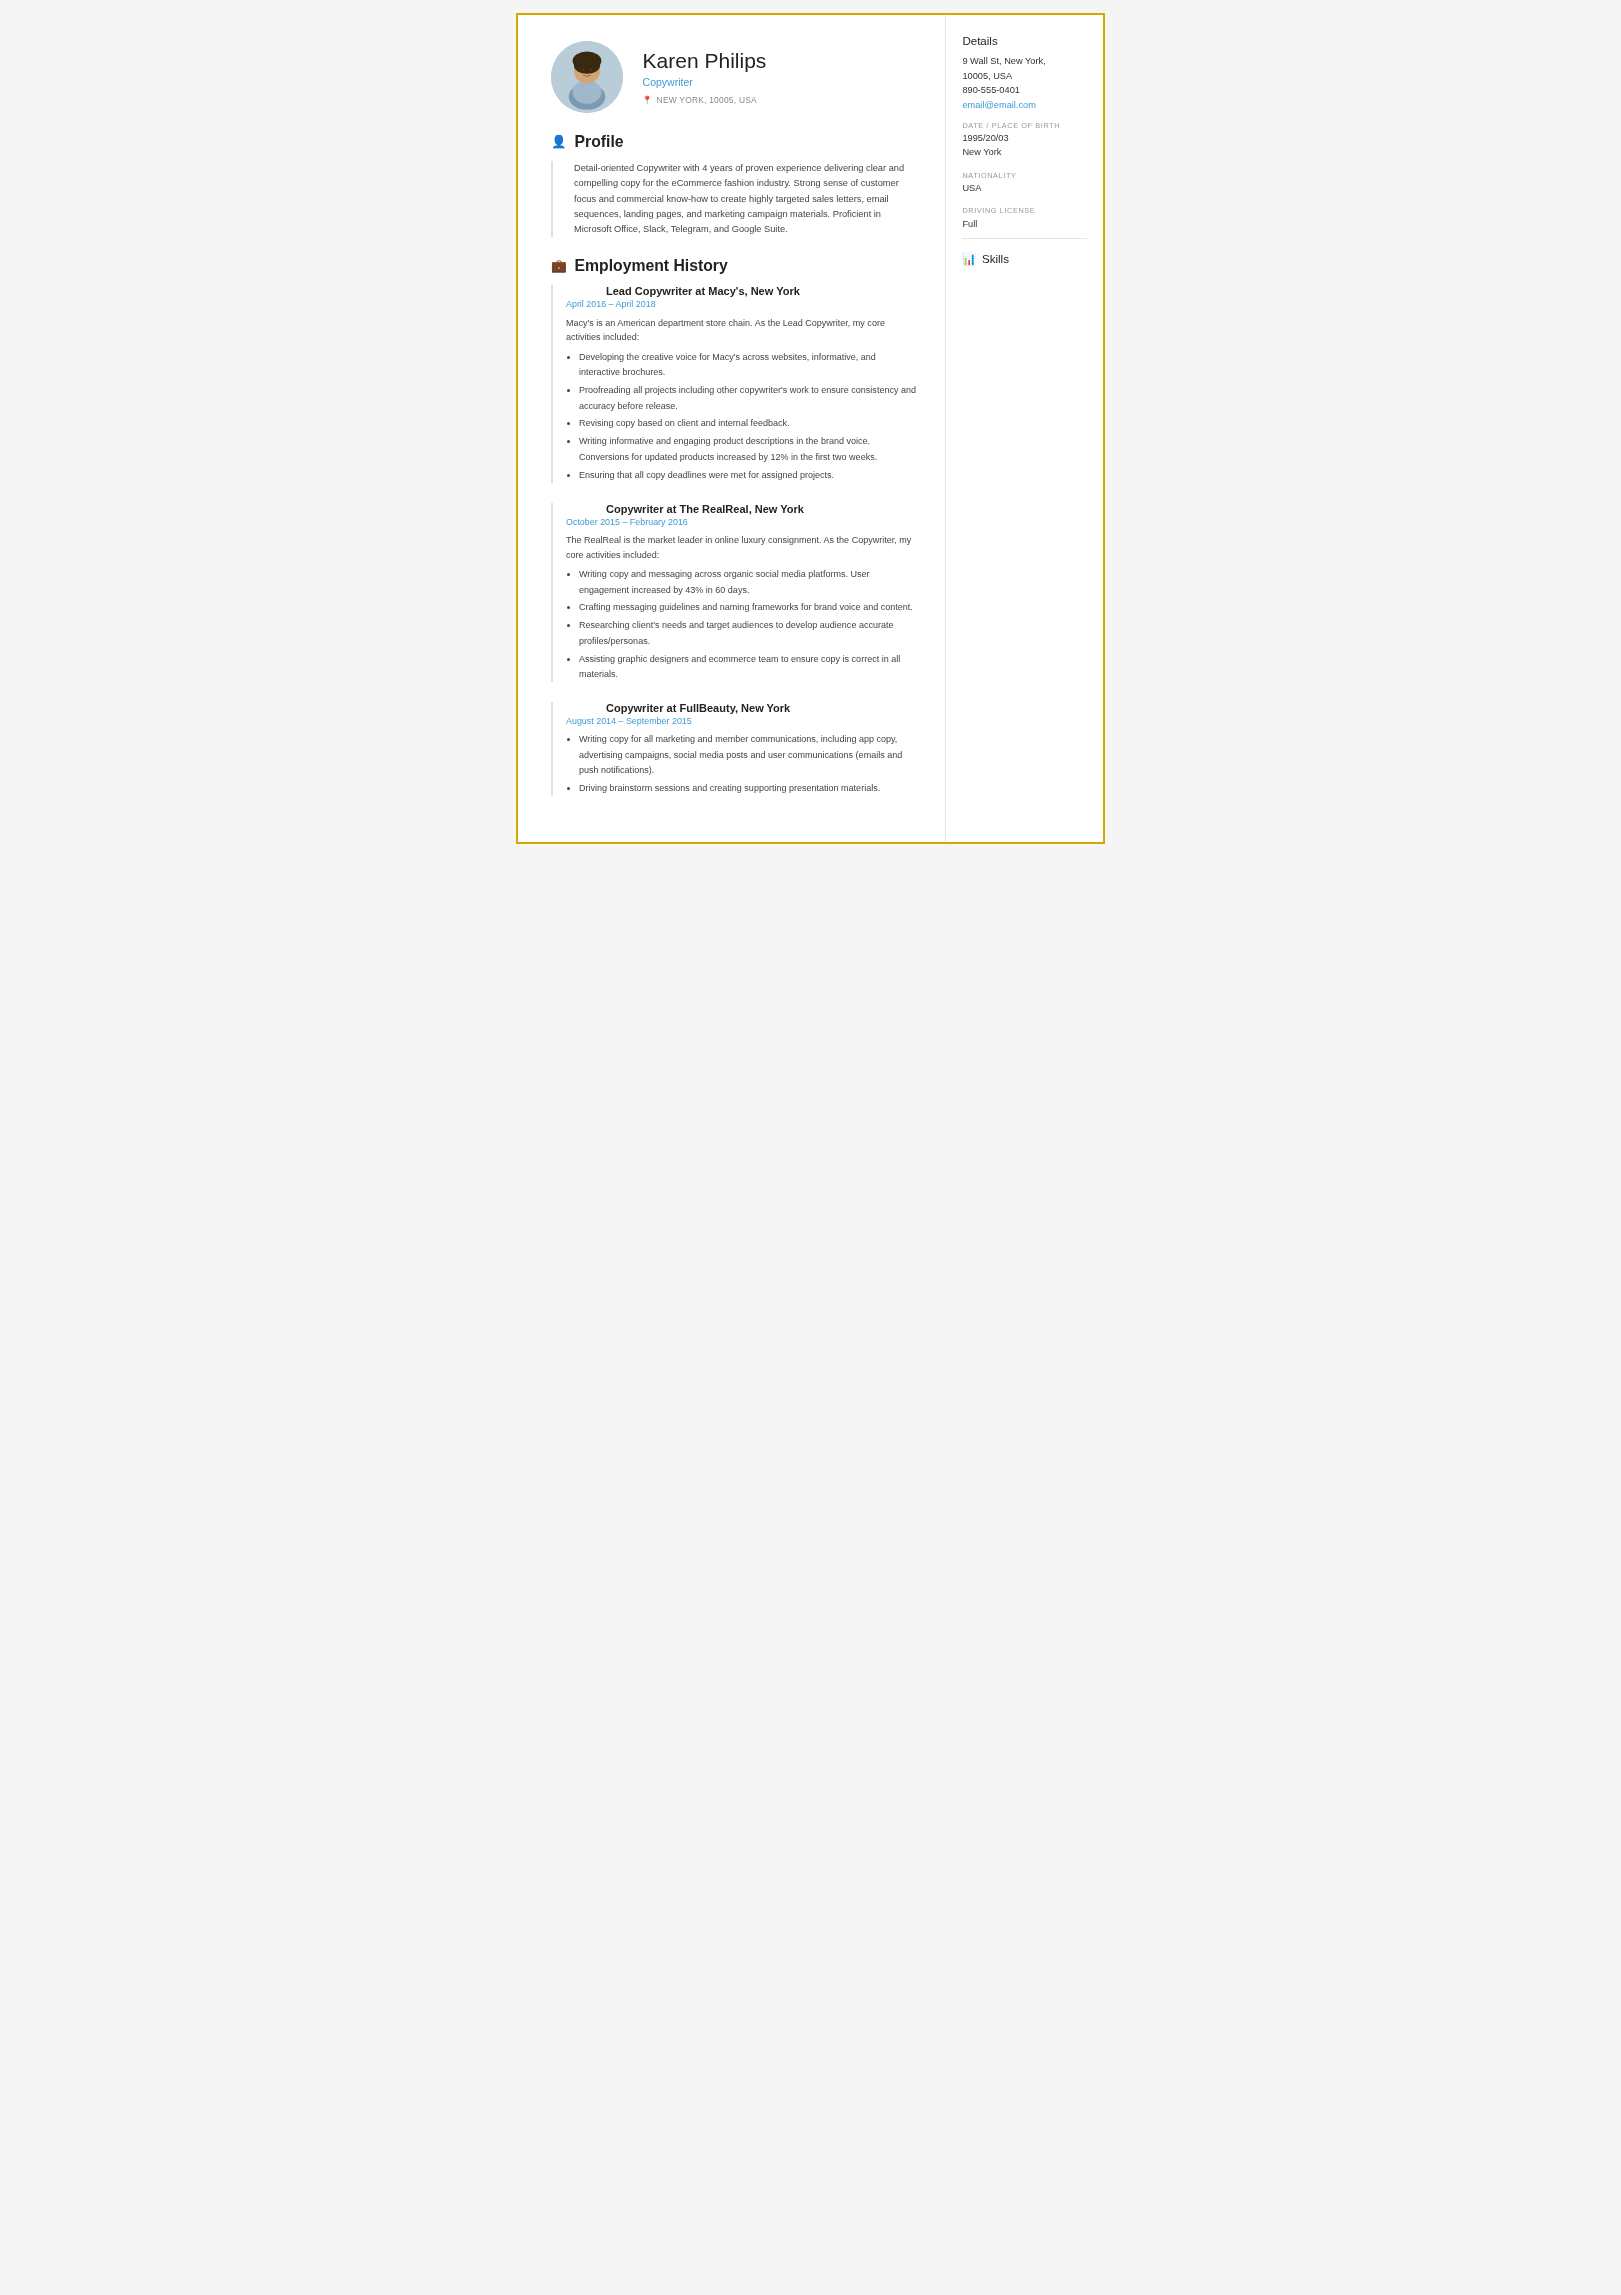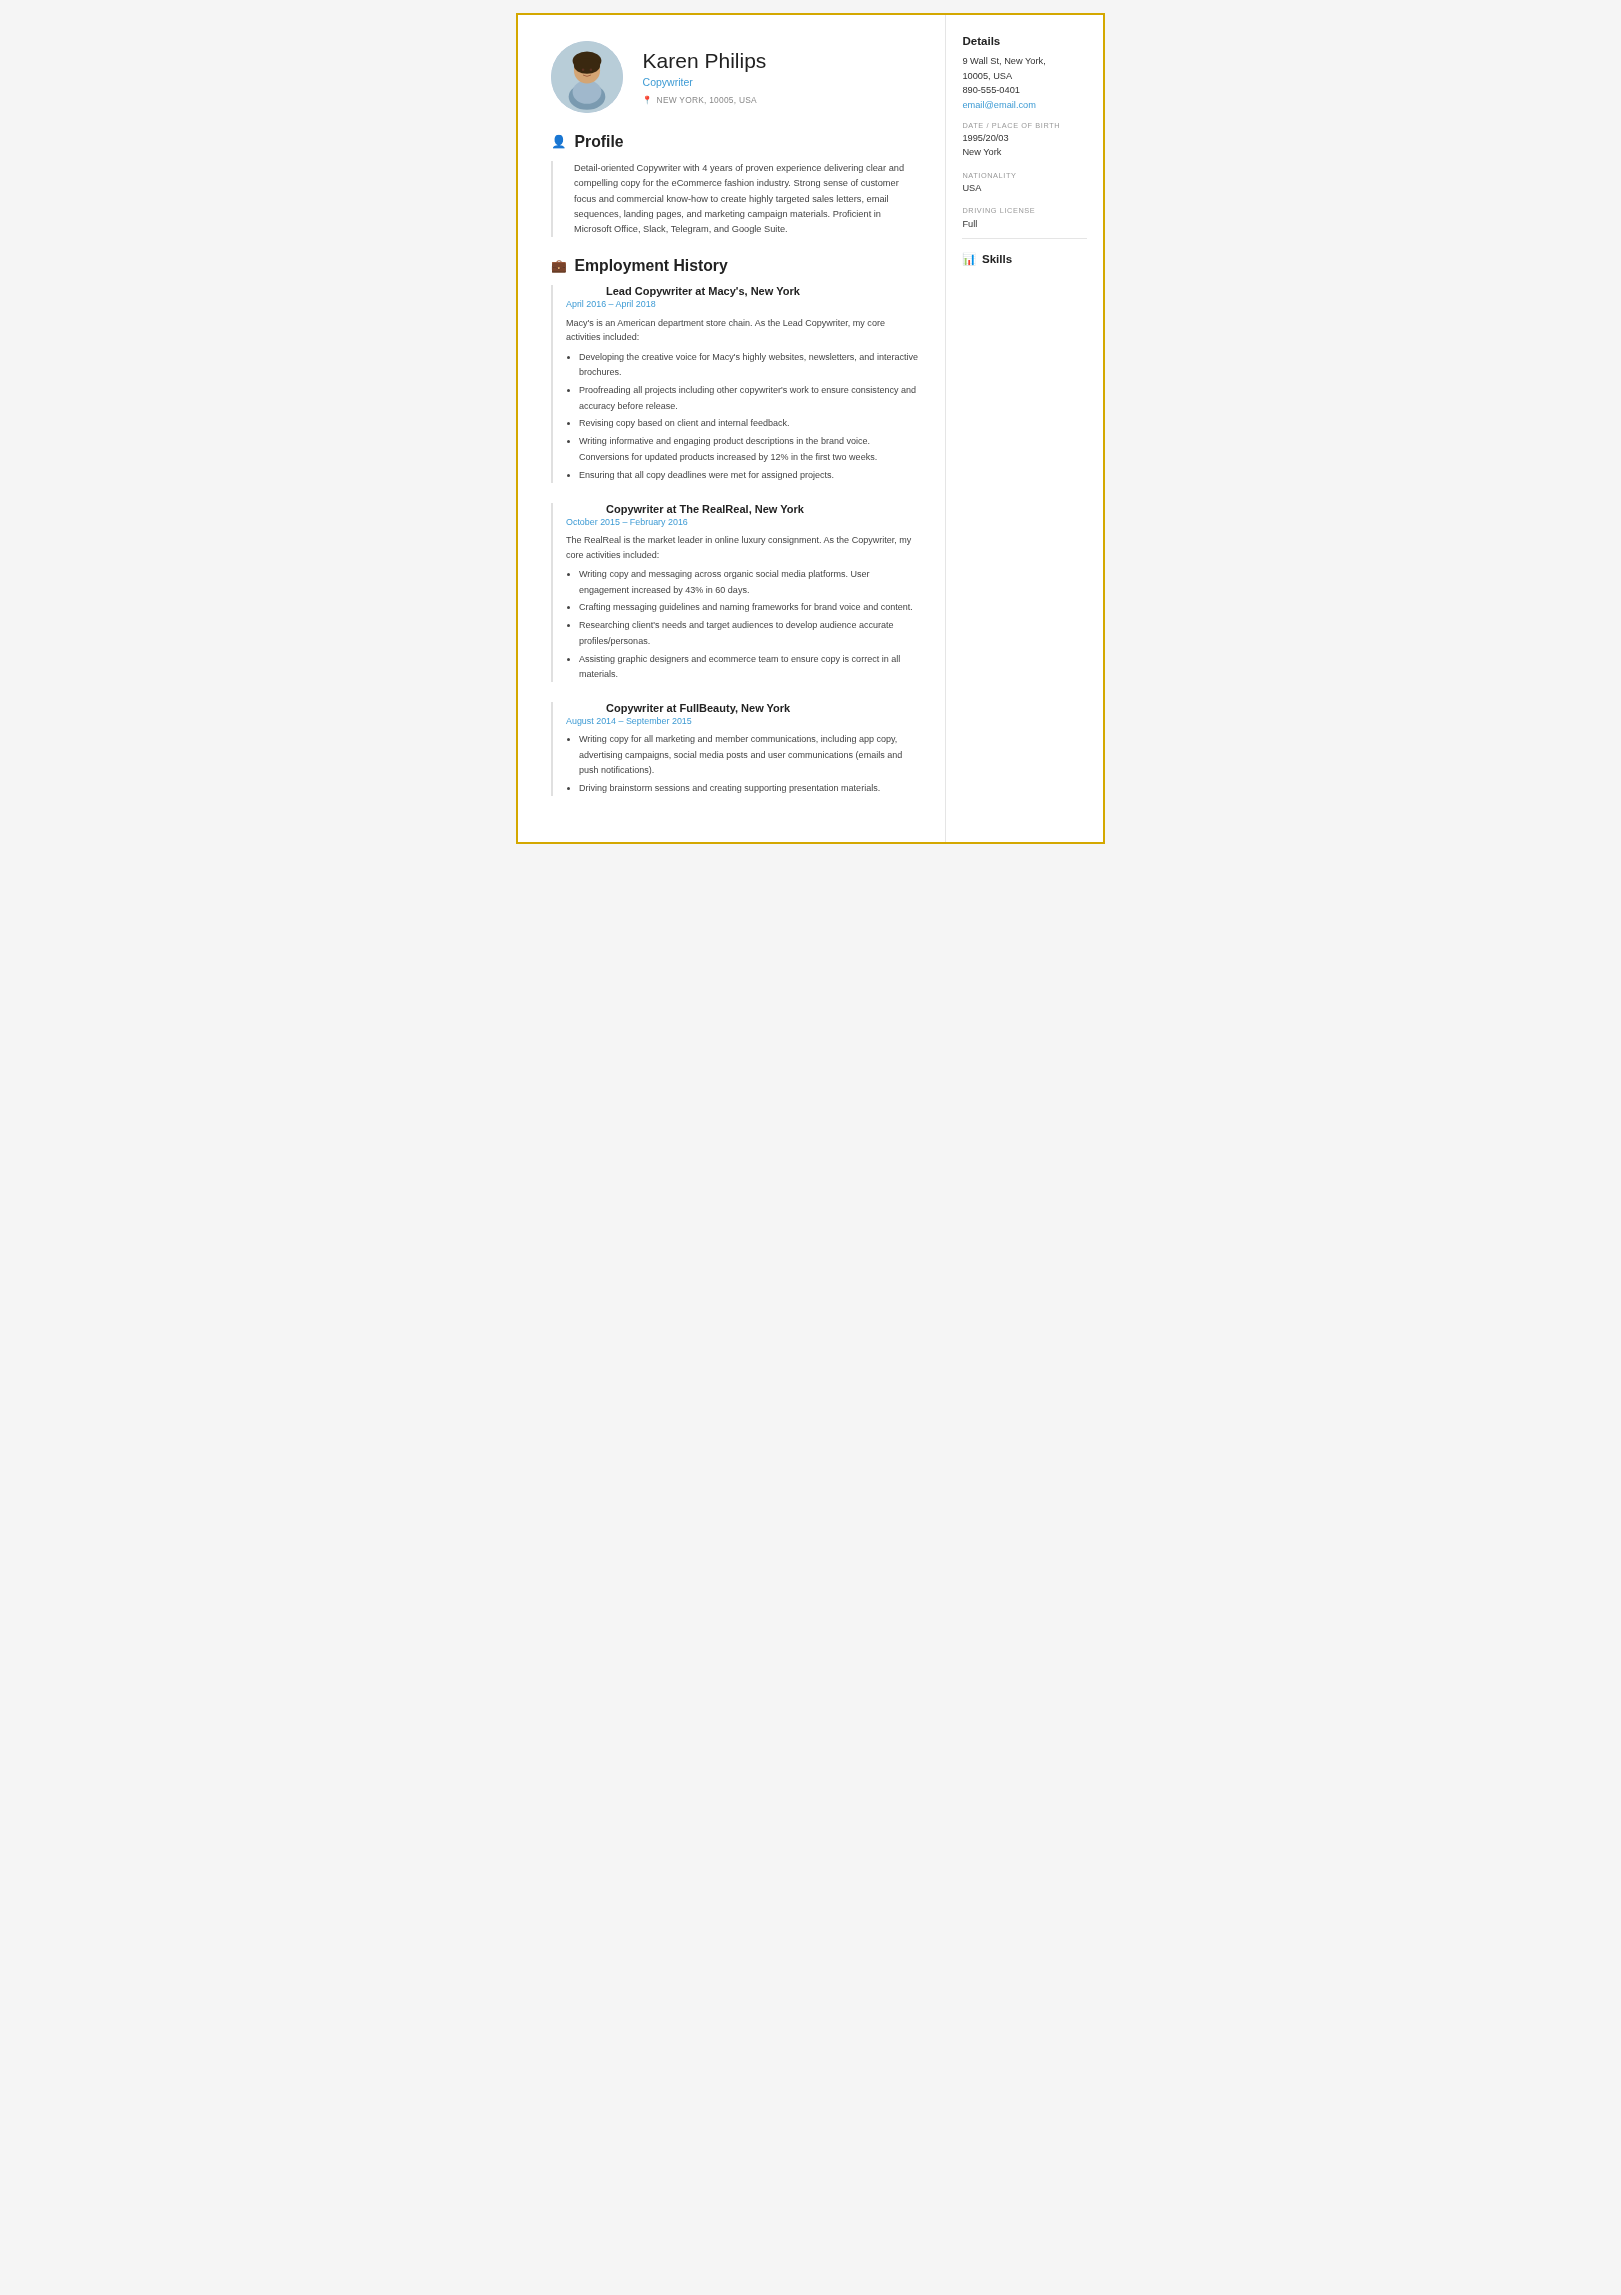--- a/index.html
+++ b/index.html
@@ -132,21 +132,21 @@
       font-size: 0.86em;
       line-height: 1.7;
     }
     .employment-entry ul li {
       margin-bottom: 2.6px;
     }
 
     
     .side-section-title {
       font-size: 1.1em;
-      font-weight: 700;
+      font-weight: 400;
       color: #222;
       margin-bottom: 7.9px;
       margin-top: 13px;
       display: flex;
       align-items: center;
       gap: 5.2px;
     }
     .side-section-title:first-child {
       margin-top: 0;
     }
@@ -236,21 +236,21 @@
     <div class="section-title">
       <span class="section-icon">💼</span>
       <h2>Employment History</h2>
     </div>
 
     <div class="employment-entry">
       <h3>Lead Copywriter at Macy's, New York</h3>
       <div class="date-range">April 2016  –  April 2018</div>
       <p class="description">Macy's is an American department store chain. As the Lead Copywriter, my core activities included:</p>
       <ul>
-        <li>Developing the creative voice for Macy's highly websites, newsletters, and interactive brochures.</li>
+        <li>Developing the creative voice for Macy's across websites, informative, and interactive brochures.</li>
         <li>Proofreading all projects including other copywriter's work to ensure consistency and accuracy before release.</li>
         <li>Revising copy based on client and internal feedback.</li>
         <li>Writing informative and engaging product descriptions in the brand voice. Conversions for updated products increased by 12% in the first two weeks.</li>
         <li>Ensuring that all copy deadlines were met for assigned projects.</li>
       </ul>
     </div>
 
     <div class="employment-entry">
       <h3>Copywriter at The RealReal, New York</h3>
       <div class="date-range">October 2015  –  February 2016</div>

